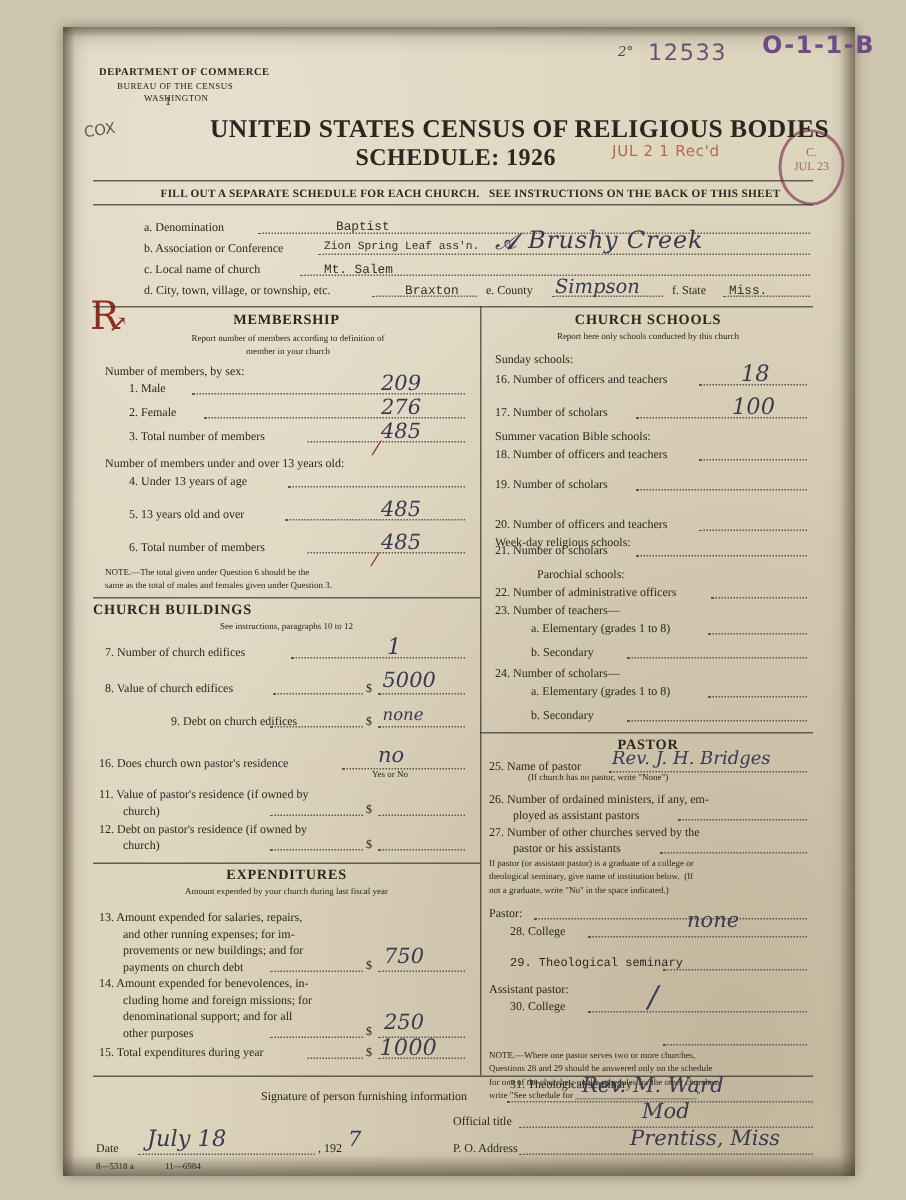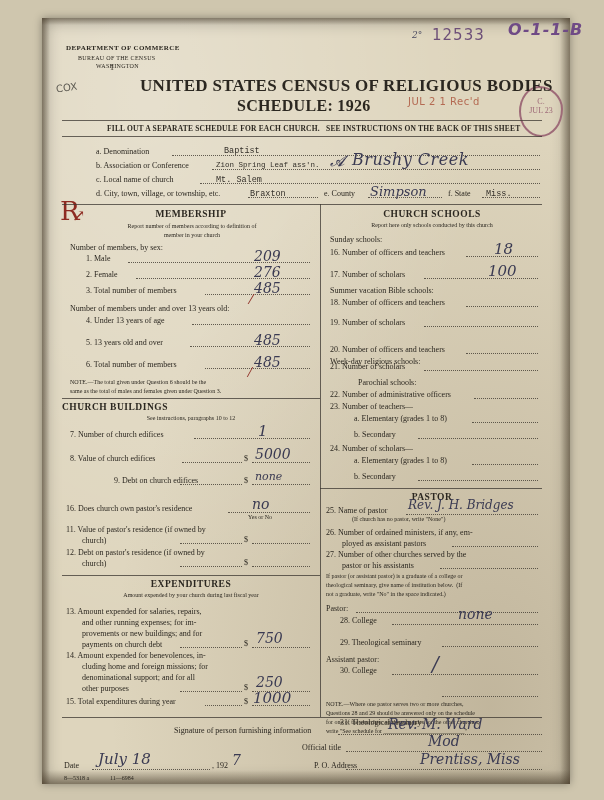--- a/index.html
+++ b/index.html
@@ -36,21 +36,21 @@
   .hw{position:absolute;font-family:"DejaVu Serif", serif;color:#3a3a52;font-style:italic;white-space:pre;}
   .typed{position:absolute;font-family:"Liberation Mono", monospace;color:#34302a;font-size:7.5px;white-space:pre;}
 
   
   .line{position:absolute;background:#3b3630;height:1px;opacity:.75;}
   .dot{position:absolute;border-bottom:1px dotted #4a443a;opacity:.85;}
   .vline{position:absolute;width:1px;background:#3b3630;opacity:.75;}
 
   
   .stamp-num{position:absolute;font-family:"DejaVu Sans", sans-serif;color:#6d4f78;font-size:15px;letter-spacing:1px;}
-  .stamp-code{position:absolute;font-family:"DejaVu Sans", sans-serif;color:#6f4a86;font-size:16px;font-weight:bold;letter-spacing:1px;font-style:italic;}
+  .stamp-code{position:absolute;font-family:"DejaVu Sans", sans-serif;color:#6f4a86;font-size:16px;font-weight:bold;letter-spacing:1px;}
   .stamp-rec{position:absolute;font-family:"DejaVu Sans", sans-serif;color:#b46a52;font-size:10px;letter-spacing:.5px;}
   .blob{position:absolute;border:2px solid #9e6b78;border-radius:45% 55% 50% 50%/50% 45% 55% 50%;color:#9e6b78;font-size:8px;text-align:center;}
   .cox{position:absolute;color:#5d5a52;font-size:10px;font-family:"DejaVu Sans", sans-serif;transform:rotate(-8deg);}
   .redmark{position:absolute;color:#8e2b22;font-family:"DejaVu Serif", serif;}
 
   .sec-title{font-size:9.5px;font-weight:bold;letter-spacing:.5px;}
 </style>
 </head>
 <body>
 
@@ -91,21 +91,21 @@
   <div class="typed" style="left:216px;top:161px;font-size:7.5px;">Zion Spring Leaf ass'n.</div>
   <div class="hw" style="left:330px;top:152px;font-size:15px;">𝓐</div>
   <div class="hw" style="left:352px;top:150px;font-size:16px;letter-spacing:.5px;">Brushy Creek</div>
 
   <div class="p n" style="left:96px;top:175px;">c. Local name of church</div>
   <div class="dot" style="left:200px;top:183px;width:340px;"></div>
   <div class="typed" style="left:216px;top:175px;font-size:8.5px;">Mt. Salem</div>
 
   <div class="p n" style="left:96px;top:189px;">d. City, town, village, or township, etc.</div>
   <div class="dot" style="left:248px;top:197px;width:70px;"></div>
-  <div class="typed" style="left:250px;top:189px;font-size:8.5px;">Braxton</div>
+  <div class="typed" style="left:270px;top:189px;font-size:8.5px;">Braxton</div>
 
   <div class="p n" style="left:324px;top:189px;">e. County</div>
   <div class="dot" style="left:368px;top:197px;width:74px;"></div>
   <div class="hw" style="left:370px;top:184px;font-size:13px;">Simpson</div>
 
   <div class="p n" style="left:448px;top:189px;">f. State</div>
   <div class="dot" style="left:482px;top:197px;width:58px;"></div>
   <div class="typed" style="left:486px;top:189px;font-size:8.5px;">Miss.</div>
 
   <div class="line" style="left:62px;top:204px;width:480px;"></div>
@@ -276,21 +276,21 @@
 theological seminary, give name of institution below.  (If
 not a graduate, write "No" in the space indicated.)</div>
 
   <div class="p n" style="left:326px;top:604px;">Pastor:</div>
   <div class="dot" style="left:356px;top:612px;width:182px;"></div>
 
   <div class="p n" style="left:340px;top:616px;">28. College</div>
   <div class="dot" style="left:392px;top:624px;width:146px;"></div>
   <div class="hw" style="left:458px;top:606px;font-size:14px;">none</div>
 
-  <div class="p n" style="left:340px;top:638px;">29. Theological seminary</div>
+  <div class="p n" style="left:340px;top:638px;font-family:Liberation Mono, monospace;">29. Theological seminary</div>
   <div class="dot" style="left:442px;top:646px;width:96px;"></div>
 
   <div class="p n" style="left:326px;top:655px;">Assistant pastor:</div>
   <div class="p n" style="left:340px;top:666px;">30. College</div>
   <div class="dot" style="left:392px;top:674px;width:146px;"></div>
   <div class="hw" style="left:432px;top:652px;font-size:20px;">/</div>
 
   <div class="p n" style="left:340px;top:718px;">31. Theological seminary</div>
   <div class="dot" style="left:442px;top:696px;width:96px;"></div>
 
@@ -300,21 +300,21 @@
 write "See schedule for ___________________________"</div>
 
   <div class="p n" style="left:174px;top:726px;">Signature of person furnishing information</div>
   <div class="dot" style="left:338px;top:734px;width:204px;"></div>
   <div class="hw" style="left:388px;top:716px;font-size:14px;">Rev. M. Ward</div>
 
   <div class="p n" style="left:302px;top:743px;">Official title</div>
   <div class="dot" style="left:346px;top:751px;width:196px;"></div>
   <div class="hw" style="left:428px;top:733px;font-size:14px;">Mod</div>
 
-  <div class="p n" style="left:314px;top:761px;">P. O. Address</div>
+  <div class="p n" style="left:302px;top:761px;">P. O. Address</div>
   <div class="dot" style="left:346px;top:769px;width:196px;"></div>
   <div class="hw" style="left:420px;top:751px;font-size:14px;">Prentiss, Miss</div>
 
   <div class="p n" style="left:64px;top:761px;">Date</div>
   <div class="dot" style="left:92px;top:769px;width:118px;"></div>
   <div class="hw" style="left:98px;top:750px;font-size:15px;">July 18</div>
   <div class="p n" style="left:212px;top:761px;">, 192</div>
   <div class="hw" style="left:232px;top:752px;font-size:14px;">7</div>
 
   <div class="p xs" style="left:64px;top:775px;">8—5318 a</div>

